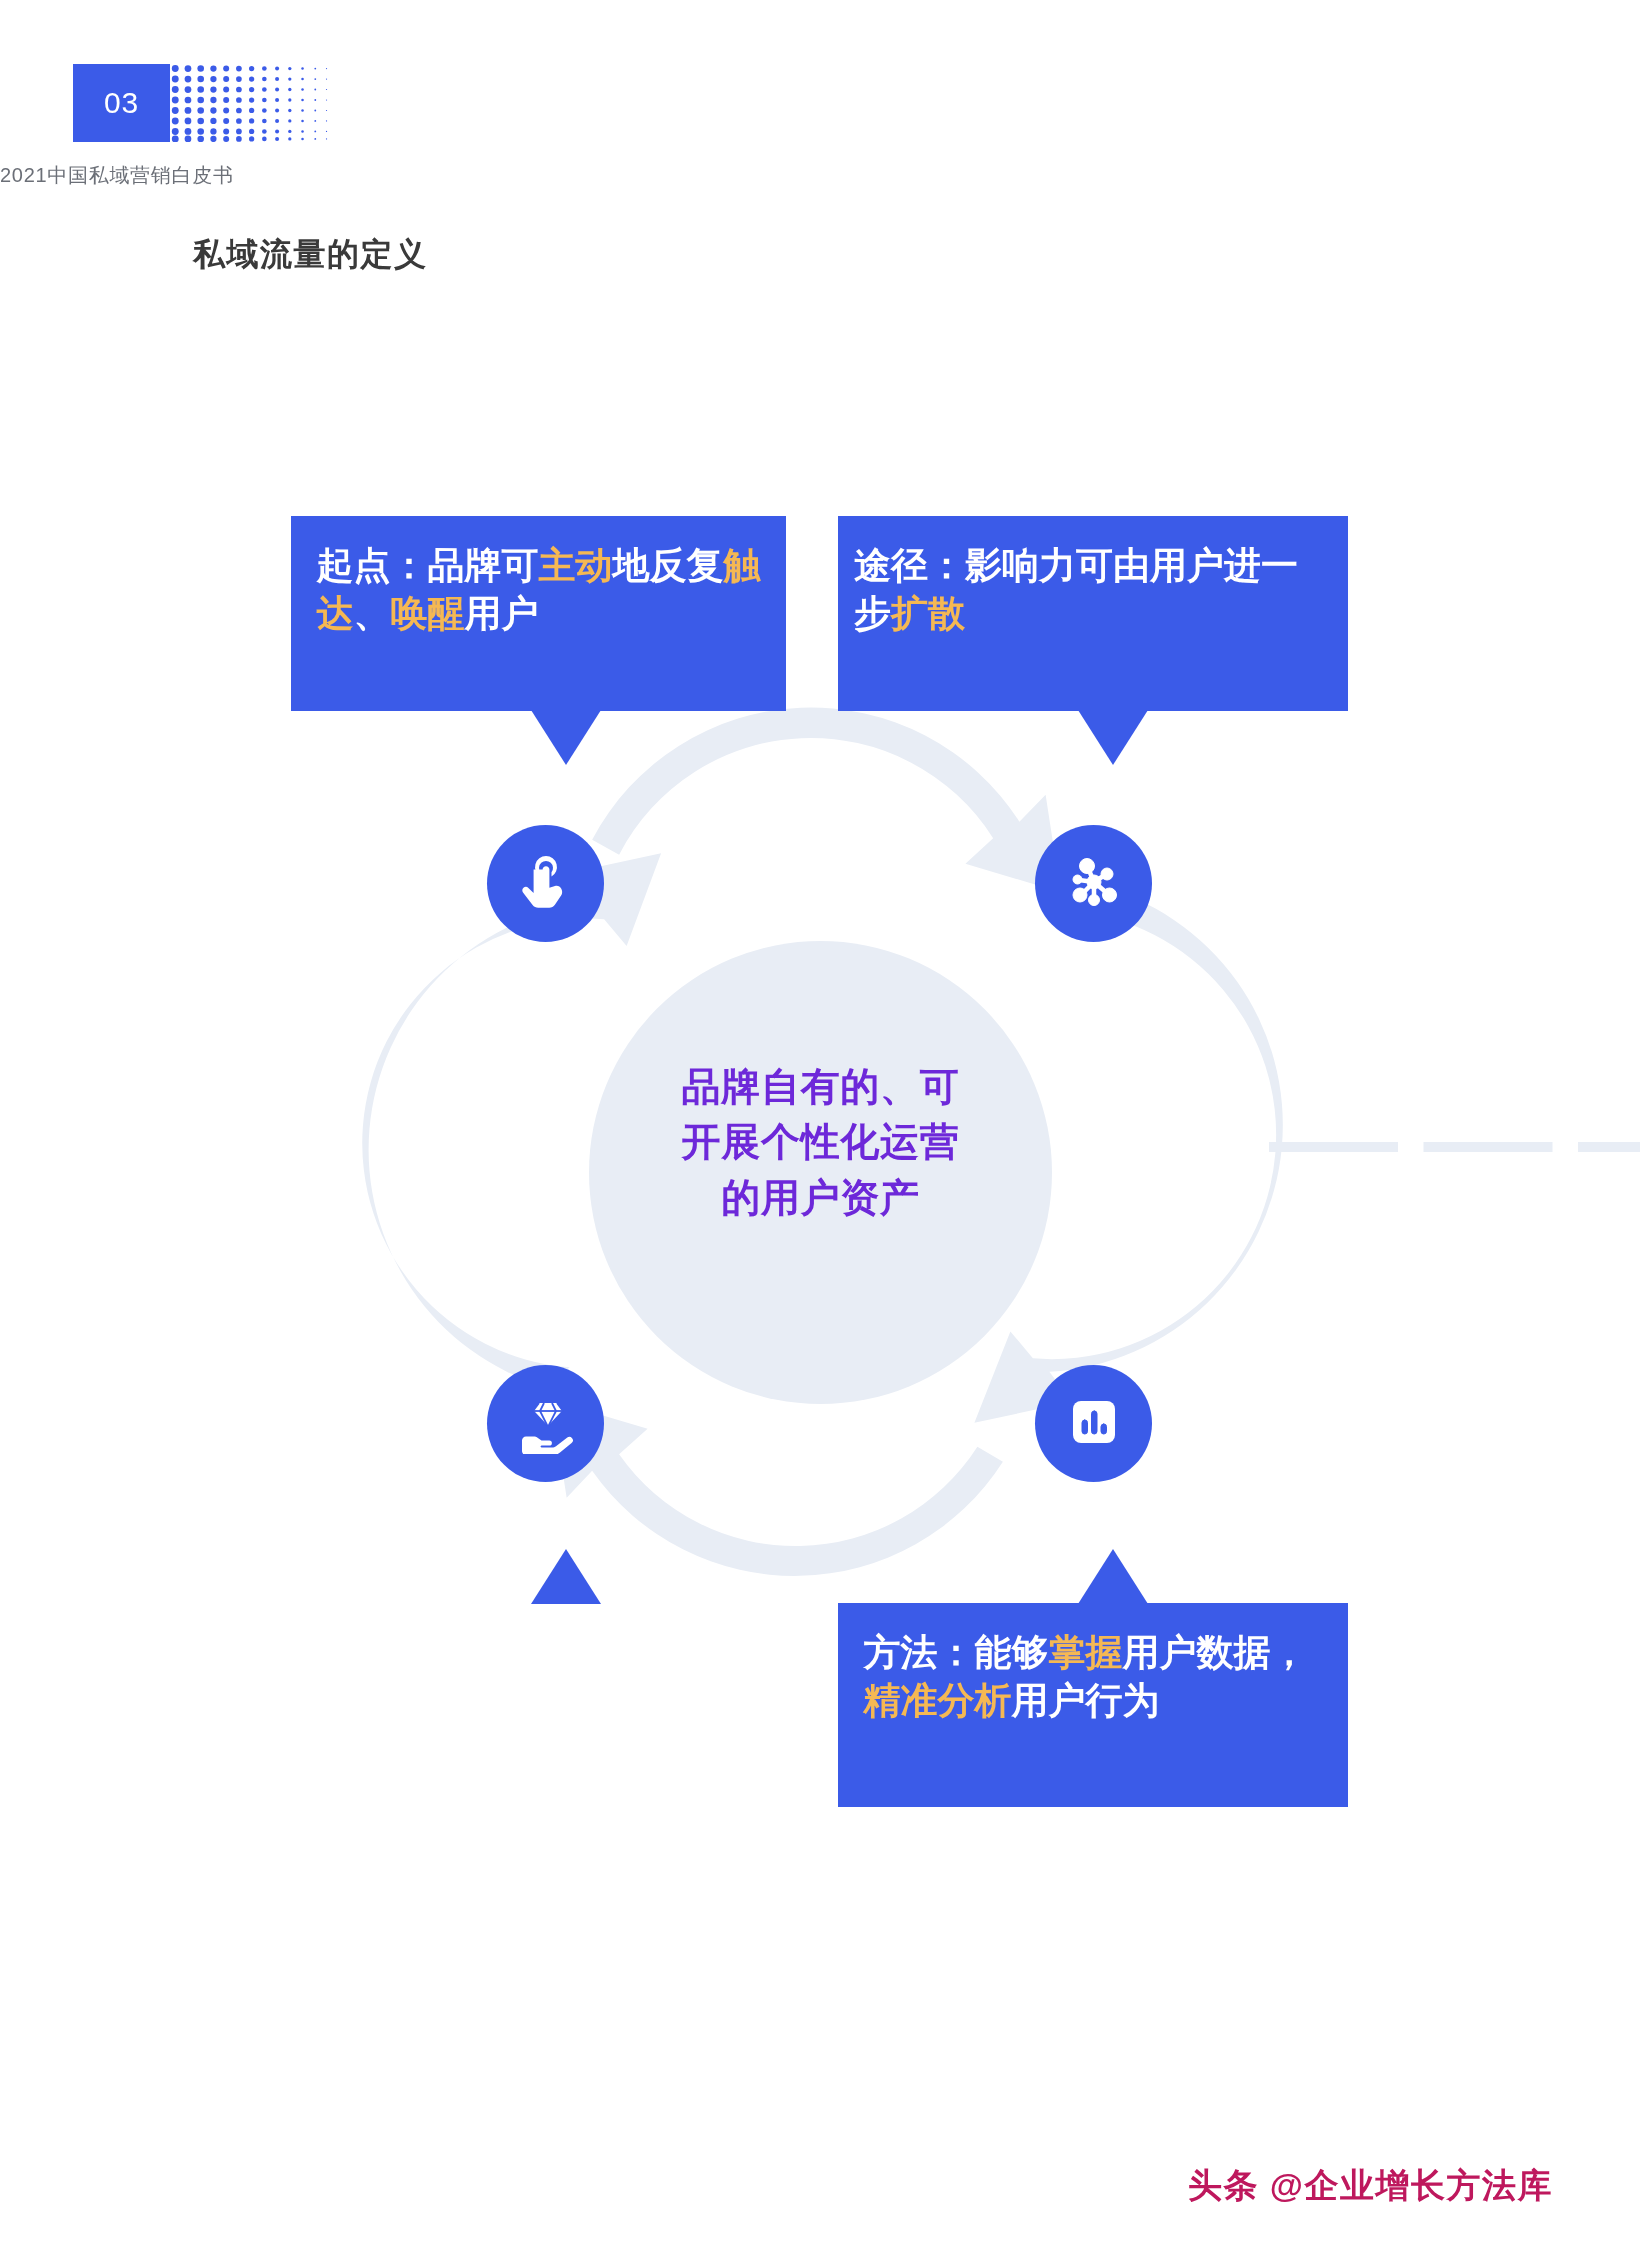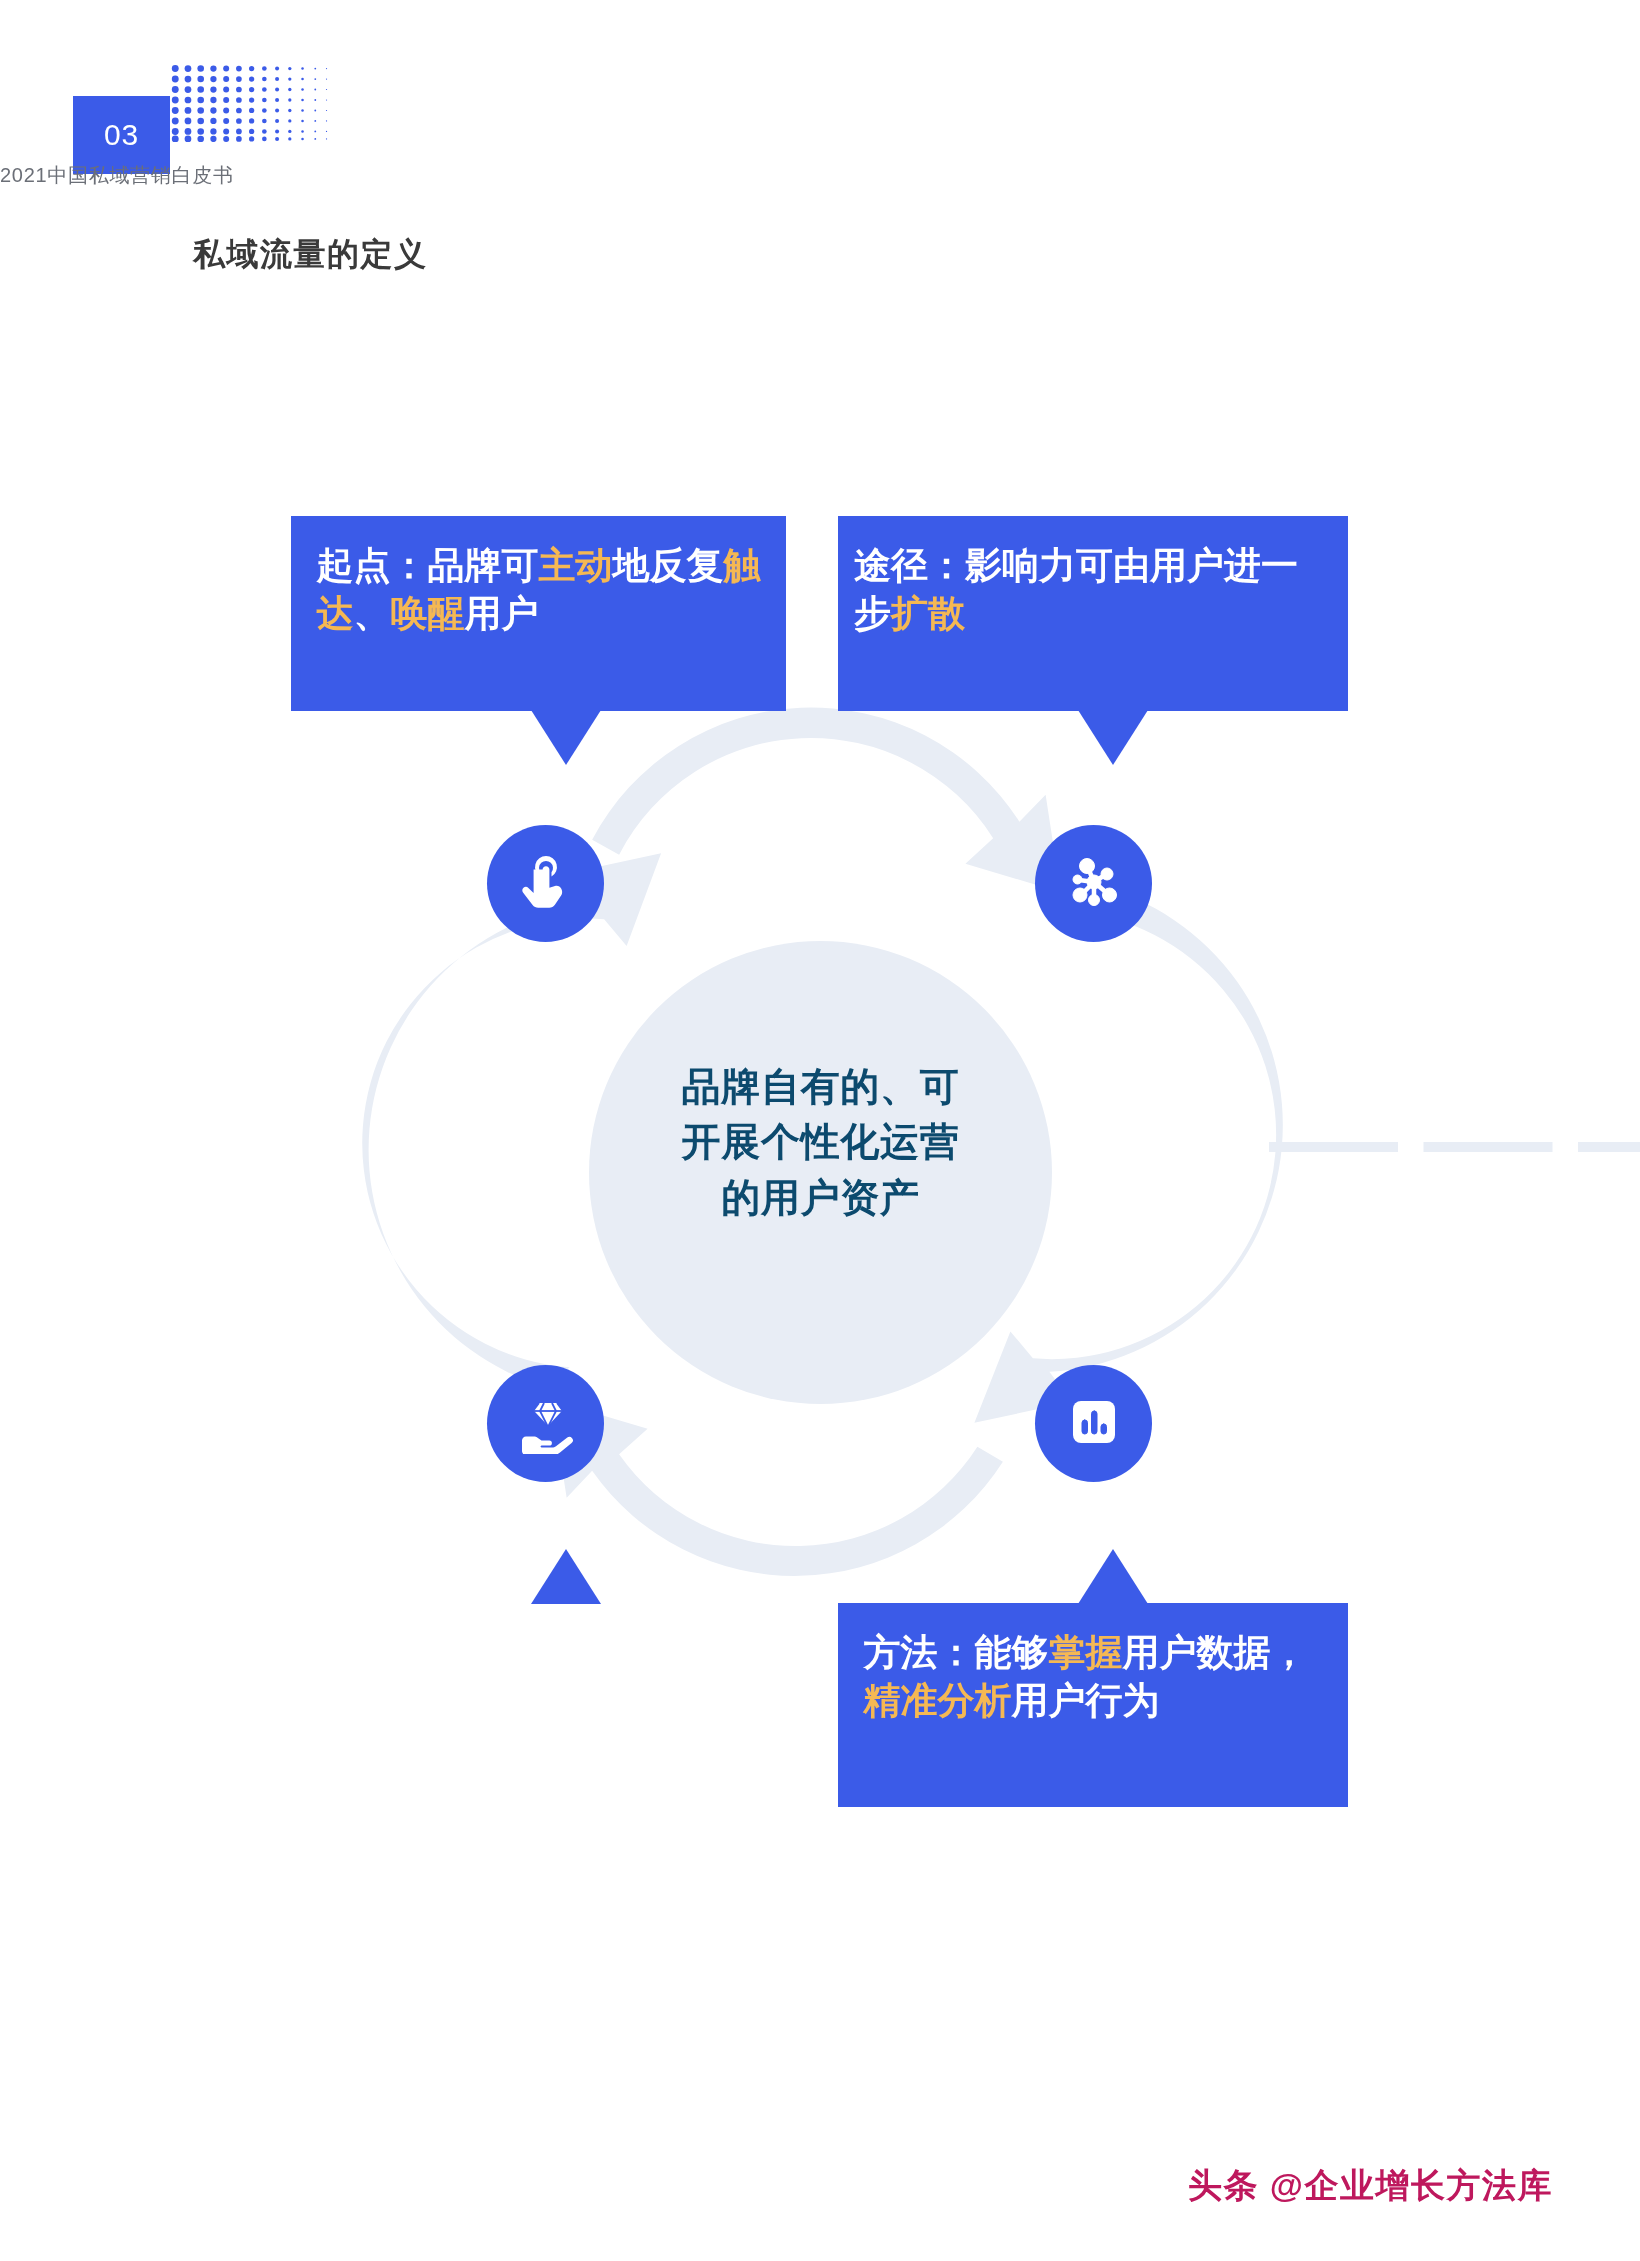--- a/index.html
+++ b/index.html
@@ -22,21 +22,20 @@
   #header-number-badge {
     position: absolute;
     left: 73px;
     top: 64px;
     width: 97px;
     height: 78px;
     background: #3B5BE8;
     display: flex;
     align-items: center;
     justify-content: center;
-    margin-top: 32px;
   }
   #header-number-label {
     color: #ffffff;
     font-size: 30px;
     letter-spacing: 0.7px;
     line-height: 1;
   }
   #header-dot-pattern {
     position: absolute;
     left: 170px;
@@ -127,21 +126,21 @@
     height: 463px;
     border-radius: 50%;
     background: #E8EDF5;
   }
   #center-text {
     position: absolute;
     left: 589px;
     top: 1059px;
     width: 463px;
     text-align: center;
-    color: #0c4a6e;
+    color: #6d28d9;
     font-size: 39px;
     font-weight: bold;
     line-height: 1.42;
     letter-spacing: 0.7px;
   }
   #center-text .ct-line { display: block; }
 
   
   .icon-circle {
     position: absolute;

